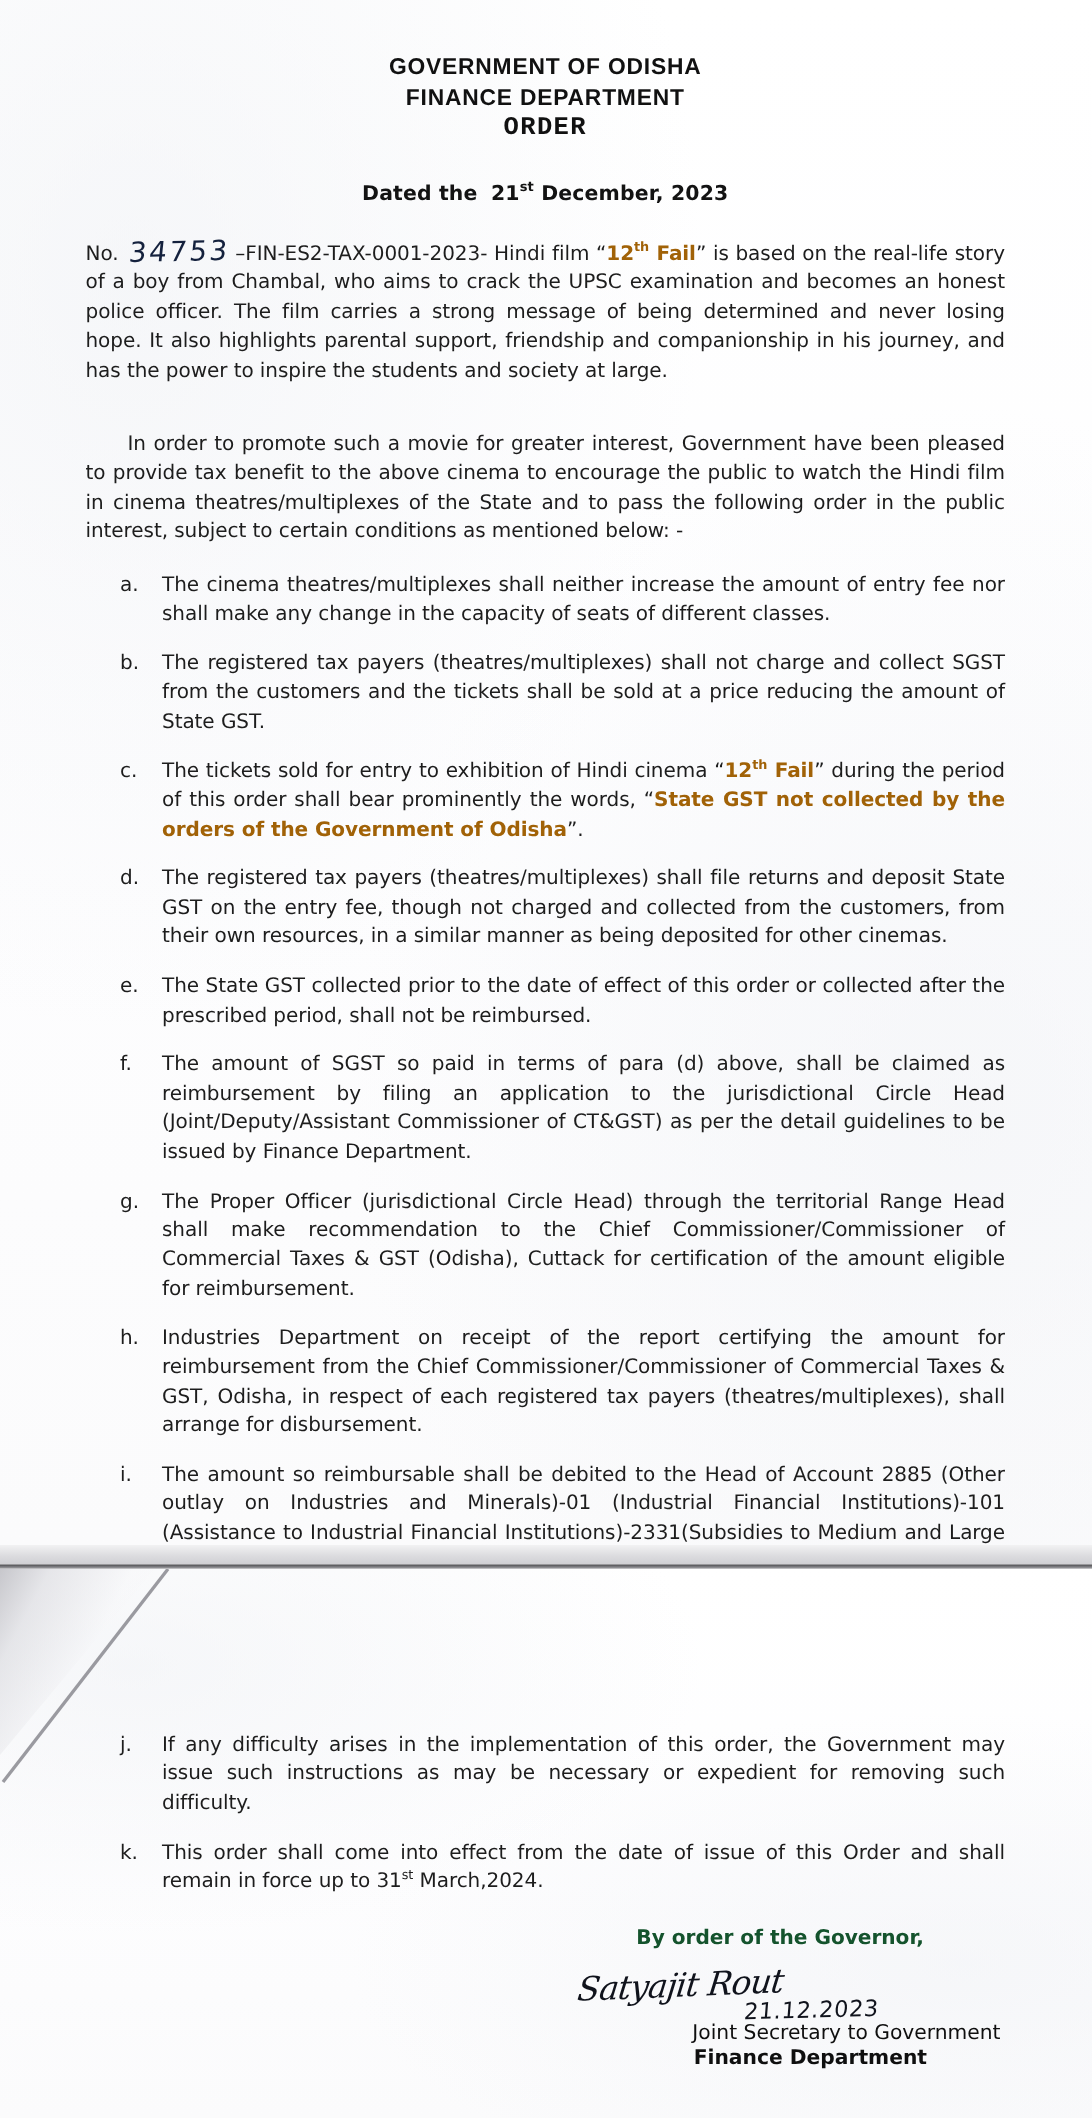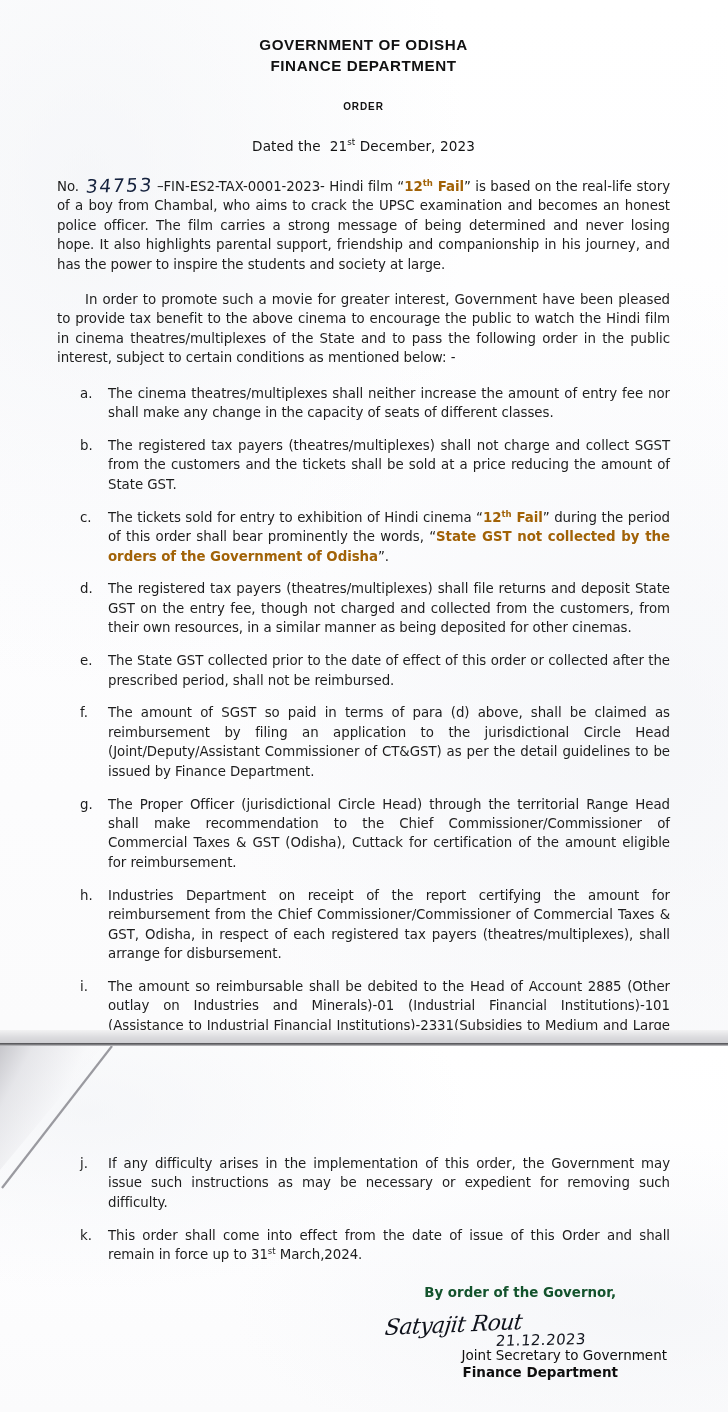--- a/index.html
+++ b/index.html
@@ -70,48 +70,47 @@
   .gov-line {
     font-family: "Liberation Sans", "DejaVu Sans", sans-serif;
     font-weight: bold;
     font-size: 15.2px;
     letter-spacing: .55px;
     line-height: 21px;
     color: #111;
   }
   .gov-line.first { padding-top: 22px; margin-top: 12px; }
   .order-title {
-    font-family: Liberation Sans, sans-serif;
-    font-weight: bold;
-    font-size: 10px;
+    font-family: Liberation Mono, monospace;
+    font-weight: bold;
+    font-size: 17px;
     letter-spacing: .9px;
-    margin-top: 25px;
     color: #111;
   }
   .dated-line {
-    font-weight: normal;
+    font-weight: bold;
     font-size: 13.6px;
     margin-top: 26px;
     letter-spacing: .1px;
     color: #131313;
   }
   .dated-line .gap { display: inline-block; width: 9px; }
   sup { font-size: .64em; vertical-align: super; line-height: 0; }
 
   
   .para {
     font-size: 13.35px;
     line-height: 19.4px;
     text-align: justify;
     color: #1d1d1d;
     margin: 0;
     letter-spacing: -.05px;
   }
   #intro-para { margin-top: 21px; }
-  #promote-para { margin-top: 16px; text-indent: 28px; }
+  #promote-para { margin-top: 30px; text-indent: 28px; }
 
   .file-no-label { white-space: nowrap; }
   .handwritten-no {
     font-family: "DejaVu Sans", sans-serif;
     font-size: 18.5px;
     font-weight: 500;
     letter-spacing: 1.6px;
     color: #14213d;
     display: inline-block;
     transform: skewX(-7deg) rotate(-1.2deg);

